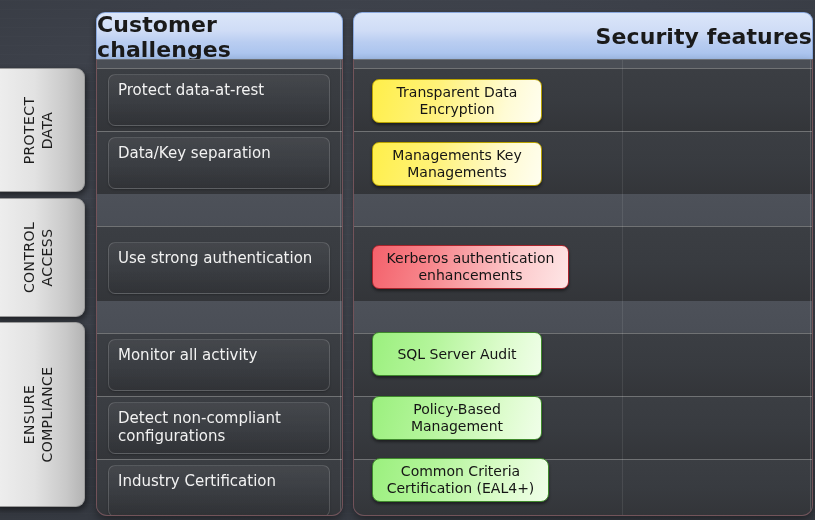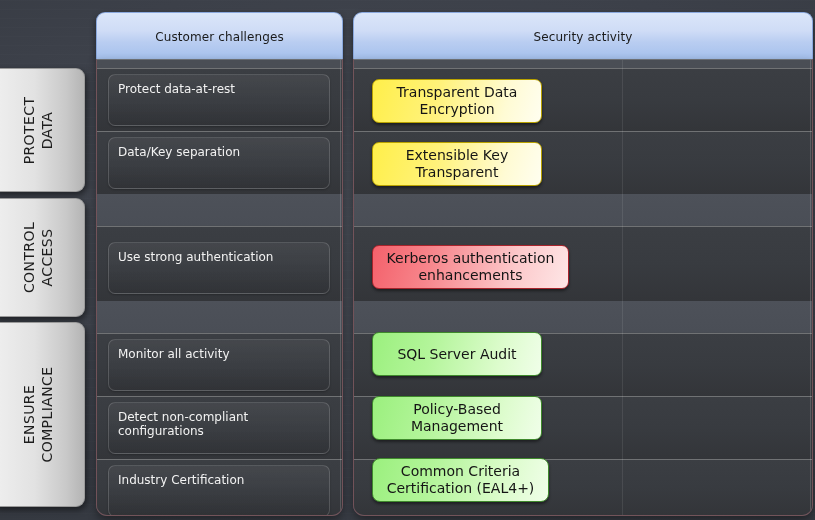--- a/index.html
+++ b/index.html
@@ -22,22 +22,22 @@
     pointer-events:none;
   }
 
   
   .hdr{
     position:absolute;top:12px;height:47px;
     border-radius:9px 9px 0 0;
     background:linear-gradient(to bottom,#dbe6f9 0%,#cfdcf6 38%,#b9cdf1 62%,#a4c0ec 100%);
     border:1px solid #8aa8dd;border-bottom:none;
     box-shadow:0 -1px 0 rgba(255,255,255,.7) inset, 0 3px 6px rgba(0,0,0,.45);
-    display:flex;align-items:center;justify-content:center;
-    color:#1a1a1a;font-size:12px;letter-spacing:.1px;
+    display:flex;align-items:center;justify-content:flex-end;
+    color:#1a1a1a;font-size:22px;letter-spacing:.1px;font-weight:bold;
   }
   #hdr-left{left:96px;width:245px;}
   #hdr-right{left:353px;width:458px;}
 
   
   .panel{
     position:absolute;top:59px;height:455px;
     border-radius:0 0 11px 11px;
     background:linear-gradient(to bottom,#4a4e55 0%,#474b52 100%);
     border:1px solid rgba(150,90,95,.55);border-top:1px solid rgba(255,255,255,.20);
@@ -61,21 +61,21 @@
   
   .seam{position:absolute;top:0;bottom:0;width:1px;background:rgba(255,255,255,.17);}
 
   
   .pill{
     position:absolute;left:11px;width:222px;
     border-radius:7px;
     background:linear-gradient(to bottom,rgba(255,255,255,.055) 0%,rgba(255,255,255,.015) 55%,rgba(0,0,0,.06) 100%);
     border:1px solid rgba(255,255,255,.16);
     box-shadow:0 1px 2px rgba(0,0,0,.25);
-    color:#f2f2f2;font-size:12px;line-height:1.18;
+    color:#f2f2f2;font-size:15px;line-height:1.18;
     padding:7px 0 0 9px;box-sizing:border-box;
   }
 
   
   .chip{
     position:absolute;border-radius:7px;
     display:flex;align-items:center;justify-content:center;text-align:center;
     color:#151515;font-size:14px;line-height:1.2;
     box-shadow:0 2px 3px rgba(0,0,0,.45);
     box-sizing:border-box;padding:3px 8px;
@@ -110,21 +110,21 @@
 </head>
 <body>
 
 <div id="stage">
   <div id="bgstreaks"></div>
 
   <div class="hdr" id="hdr-left">
     <span>Customer challenges</span>
   </div>
   <div class="hdr" id="hdr-right">
-    <span>Security activity</span>
+    <span>Security features</span>
   </div>
 
   <div class="panel" id="panel-left">
     <div class="band dark" style="top:8px;height:62px;"></div>
     <div class="band dark" style="top:71px;height:62px;"></div>
     <div class="band gap" style="top:134px;height:31px;"></div>
     <div class="band dark" style="top:166px;height:74px;"></div>
     <div class="band gap" style="top:241px;height:31px;"></div>
     <div class="band dark" style="top:273px;height:62px;"></div>
     <div class="band dark" style="top:336px;height:62px;"></div>
@@ -161,21 +161,21 @@
     <div class="band dark" style="top:336px;height:62px;"></div>
     <div class="band dark" style="top:399px;height:55px;"></div>
     <div class="seam" style="left:-1px;"></div>
     <div class="seam" style="left:268px;opacity:.5;"></div>
     <div class="seam" style="left:456px;"></div>
 
     <div class="chip yellow" style="left:18px;top:19px;width:170px;height:44px;">
       <span>Transparent Data Encryption</span>
     </div>
     <div class="chip yellow" style="left:18px;top:82px;width:170px;height:44px;">
-      <span>Extensible Key Transparent</span>
+      <span>Managements Key Managements</span>
     </div>
     <div class="chip red" style="left:18px;top:185px;width:197px;height:44px;">
       <span>Kerberos authentication enhancements</span>
     </div>
     <div class="chip green" style="left:18px;top:272px;width:170px;height:44px;">
       <span>SQL Server Audit</span>
     </div>
     <div class="chip green" style="left:18px;top:336px;width:170px;height:44px;">
       <span>Policy-Based Management</span>
     </div>

